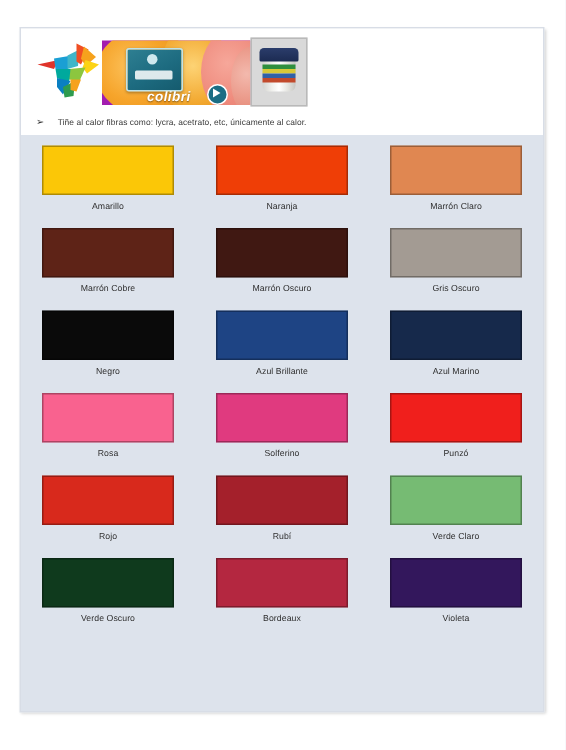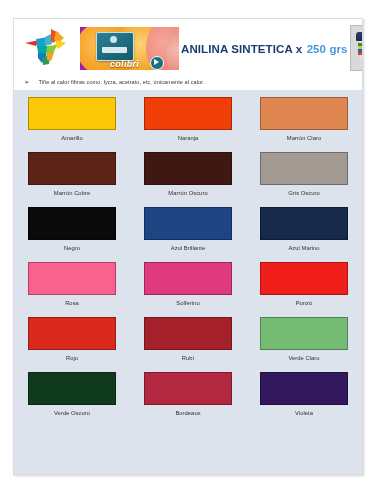--- a/index.html
+++ b/index.html
@@ -49,21 +49,21 @@
     align-items: center;
     justify-content: center;
   }
   .logo-wrap svg { display: block; }
 
   
   .product-photo {
     width: 99px;
     height: 43px;
     flex: 0 0 99px;
-    margin-left: 12px;
+    margin-left: 0;
     position: relative;
     overflow: hidden;
     border: 0;
     background: #a21caf;
   }
   .pp-layer { position: absolute; }
   .pp-yarn-a {
     left: -4px; top: -6px; width: 62px; height: 56px;
     border-radius: 50% 40% 45% 55%;
     background: radial-gradient(circle at 38% 42%, #fcc25c 0%, #f6a42a 45%, #e08a17 100%);
@@ -268,24 +268,20 @@
     <div class="product-photo">
       <div class="pp-layer pp-yarn-a"></div>
       <div class="pp-layer pp-yarn-b"></div>
       <div class="pp-layer pp-yarn-c"></div>
       <div class="pp-layer pp-yarn-d"></div>
       <div class="pp-layer pp-pack"></div>
       <div class="pp-layer pp-brand">colibri</div>
       <div class="pp-layer pp-mark"></div>
     </div>
 
-    <div id="title-block">
-      <span class="title-main">ANILINA SINTETICA x</span>
-      <span class="title-qty">250 grs</span>
-    </div>
 
     <div class="jar-photo">
       <div class="jar-body"></div>
       <div class="jar-stripe js1"></div>
       <div class="jar-stripe js2"></div>
       <div class="jar-stripe js3"></div>
       <div class="jar-stripe js4"></div>
       <div class="jar-lid"></div>
     </div>
   </div>

